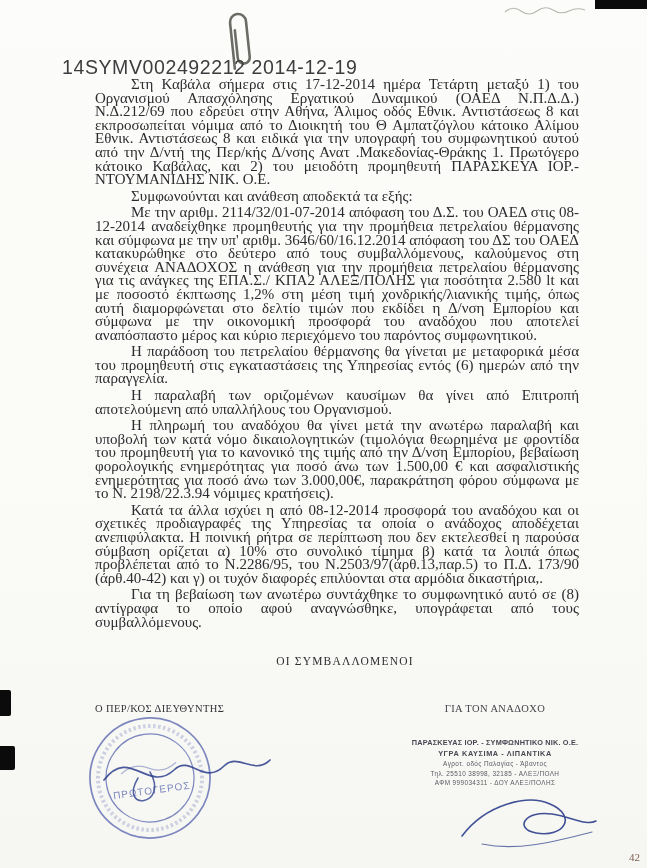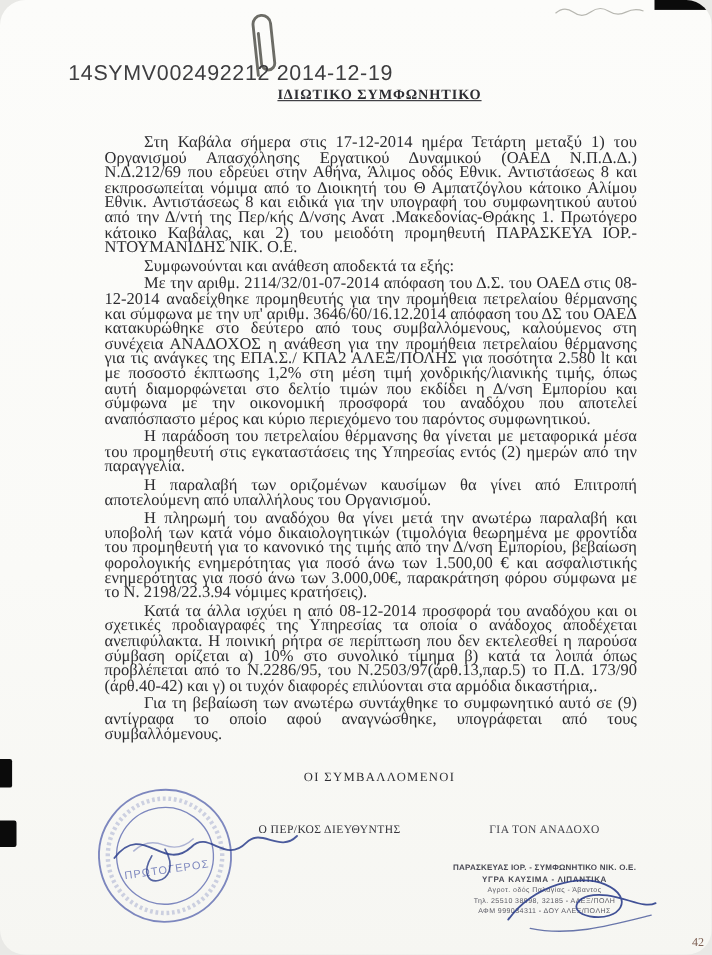--- a/index.html
+++ b/index.html
@@ -4,21 +4,20 @@
 <style>
   html,body{margin:0;padding:0;background:#e9e9e6;}
   .page{
     position:relative;
     width:647px;height:868px;
     margin:0 auto;
     background:linear-gradient(180deg,#fcfcfa 0%,#fafaf7 60%,#f6f6f2 100%);
     overflow:hidden;
     font-family:"Liberation Serif", serif;
     color:#2c2c30;
-    border-radius:23px;
   }
   
   .mark{position:absolute;background:#0b0b0b;}
   .mark-tr{right:0;top:0;width:52px;height:9px;}
   .mark-l1{left:0;top:690px;width:11px;height:26px;border-radius:0 2px 2px 0;}
   .mark-l2{left:0;top:746px;width:15px;height:24px;border-radius:0 2px 2px 0;}
   .pencil{position:absolute;right:54px;top:2px;opacity:.7;}
   .clip{position:absolute;left:218px;top:8px;transform:rotate(-6deg);}
   
   .reg-code{
@@ -37,21 +36,21 @@
   .para{
     margin:0 16px 3px 0;
     font-size:15px;line-height:13.6px;
     text-align:justify;text-indent:36px;
   }
   .parties{
     margin-top:26px;text-align:center;
     font-weight:normal;font-size:11.5px;letter-spacing:1.2px;color:#2e2e33;
   }
   .sig-row{
-    margin-top:36px;display:flex;justify-content:flex-end;align-items:flex-start;margin-left:37px;
+    margin-top:36px;display:flex;justify-content:space-between;align-items:flex-start;
   }
   .sig-left{width:160px;font-size:10.5px;letter-spacing:.4px;color:#33333a;}
   .sig-right{width:200px;text-align:center;font-size:10.5px;letter-spacing:.4px;color:#44444c;}
   .supplier-stamp{
     margin-top:24px;
     font-family:"Liberation Sans", sans-serif;
     color:#474752;line-height:1.45;
   }
   .ss-1{font-size:7.3px;font-weight:bold;letter-spacing:.2px;}
   .ss-2{font-size:7.3px;font-weight:bold;letter-spacing:.6px;}
@@ -78,30 +77,29 @@
     <path d="M2,10 q8,-7 16,-1 t16,0 t16,-1 t16,1 t16,-1" fill="none" stroke="#9a9a92" stroke-width="1.1"></path>
   </svg>
 
   <svg class="clip" width="42" height="66" viewBox="0 0 42 66">
     <path d="M14,60 L14,14 A8,8 0 0 1 30,14 L30,50 A6,6 0 0 1 18,50 L18,22" fill="none" stroke="#6c6c66" stroke-width="2.6" stroke-linecap="round"></path>
   </svg>
 
   <div class="reg-code">14SYMV002492212 2014-12-19</div>
 
   <div class="doc">
-    <h1 class="title">ΙΔΙΩΤΙΚΟ ΣΥΜΦΩΝΗΤΙΚΟ</h1>
 
     <p class="para">Στη Καβάλα σήμερα στις 17-12-2014 ημέρα Τετάρτη μεταξύ 1) του Οργανισμού Απασχόλησης Εργατικού Δυναμικού (ΟΑΕΔ Ν.Π.Δ.Δ.) Ν.Δ.212/69 που εδρεύει στην Αθήνα, Άλιμος οδός Εθνικ. Αντιστάσεως 8 και εκπροσωπείται νόμιμα από το Διοικητή του Θ Αμπατζόγλου κάτοικο Αλίμου Εθνικ. Αντιστάσεως 8 και ειδικά για την υπογραφή του συμφωνητικού αυτού από την Δ/ντή της Περ/κής Δ/νσης Ανατ .Μακεδονίας-Θράκης 1. Πρωτόγερο κάτοικο Καβάλας, και 2) του μειοδότη προμηθευτή ΠΑΡΑΣΚΕΥΑ ΙΟΡ.-ΝΤΟΥΜΑΝΙΔΗΣ ΝΙΚ. Ο.Ε.</p>
     <p class="para">Συμφωνούνται και ανάθεση αποδεκτά τα εξής:</p>
     <p class="para">Με την αριθμ. 2114/32/01-07-2014 απόφαση του Δ.Σ. του ΟΑΕΔ στις 08-12-2014 αναδείχθηκε προμηθευτής για την προμήθεια πετρελαίου θέρμανσης και σύμφωνα με την υπ' αριθμ. 3646/60/16.12.2014 απόφαση του ΔΣ του ΟΑΕΔ κατακυρώθηκε στο δεύτερο από τους συμβαλλόμενους, καλούμενος στη συνέχεια ΑΝΑΔΟΧΟΣ η ανάθεση για την προμήθεια πετρελαίου θέρμανσης για τις ανάγκες της ΕΠΑ.Σ./ ΚΠΑ2 ΑΛΕΞ/ΠΟΛΗΣ για ποσότητα 2.580 lt και με ποσοστό έκπτωσης 1,2% στη μέση τιμή χονδρικής/λιανικής τιμής, όπως αυτή διαμορφώνεται στο δελτίο τιμών που εκδίδει η Δ/νση Εμπορίου και σύμφωνα με την οικονομική προσφορά του αναδόχου που αποτελεί αναπόσπαστο μέρος και κύριο περιεχόμενο του παρόντος συμφωνητικού.</p>
-    <p class="para">Η παράδοση του πετρελαίου θέρμανσης θα γίνεται με μεταφορικά μέσα του προμηθευτή στις εγκαταστάσεις της Υπηρεσίας εντός (2) ημερών από την παραγγελία.</p>
+    <p class="para">Η παράδοση του πετρελαίου θέρμανσης θα γίνεται με μεταφορικά μέσα του προμηθευτή στις εγκαταστάσεις της Υπηρεσίας εντός (6) ημερών από την παραγγελία.</p>
     <p class="para">Η παραλαβή των οριζομένων καυσίμων θα γίνει από Επιτροπή αποτελούμενη από υπαλλήλους του Οργανισμού.</p>
     <p class="para">Η πληρωμή του αναδόχου θα γίνει μετά την ανωτέρω παραλαβή και υποβολή των κατά νόμο δικαιολογητικών (τιμολόγια θεωρημένα με φροντίδα του προμηθευτή για το κανονικό της τιμής από την Δ/νση Εμπορίου, βεβαίωση φορολογικής ενημερότητας για ποσό άνω των 1.500,00 € και ασφαλιστικής ενημερότητας για ποσό άνω των 3.000,00€, παρακράτηση φόρου σύμφωνα με το Ν. 2198/22.3.94 νόμιμες κρατήσεις).</p>
     <p class="para">Κατά τα άλλα ισχύει η από 08-12-2014 προσφορά του αναδόχου και οι σχετικές προδιαγραφές της Υπηρεσίας τα οποία ο ανάδοχος αποδέχεται ανεπιφύλακτα. Η ποινική ρήτρα σε περίπτωση που δεν εκτελεσθεί η παρούσα σύμβαση ορίζεται α) 10% στο συνολικό τίμημα β) κατά τα λοιπά όπως προβλέπεται από το Ν.2286/95, του Ν.2503/97(άρθ.13,παρ.5) το Π.Δ. 173/90 (άρθ.40-42) και γ) οι τυχόν διαφορές επιλύονται στα αρμόδια δικαστήρια,.</p>
-    <p class="para">Για τη βεβαίωση των ανωτέρω συντάχθηκε το συμφωνητικό αυτό σε (9) αντίγραφα το οποίο αφού αναγνώσθηκε, υπογράφεται από τους συμβαλλόμενους.</p>
+    <p class="para">Για τη βεβαίωση των ανωτέρω συντάχθηκε το συμφωνητικό αυτό σε (8) αντίγραφα το οποίο αφού αναγνώσθηκε, υπογράφεται από τους συμβαλλόμενους.</p>
 
     <div class="parties">ΟΙ ΣΥΜΒΑΛΛΟΜΕΝΟΙ</div>
 
     <div class="sig-row">
       <div class="sig-left">
         <div>Ο ΠΕΡ/ΚΟΣ ΔΙΕΥΘΥΝΤΗΣ</div>
       </div>
       <div class="sig-right">
         <div>ΓΙΑ ΤΟΝ ΑΝΑΔΟΧΟ</div>
         <div class="supplier-stamp">

